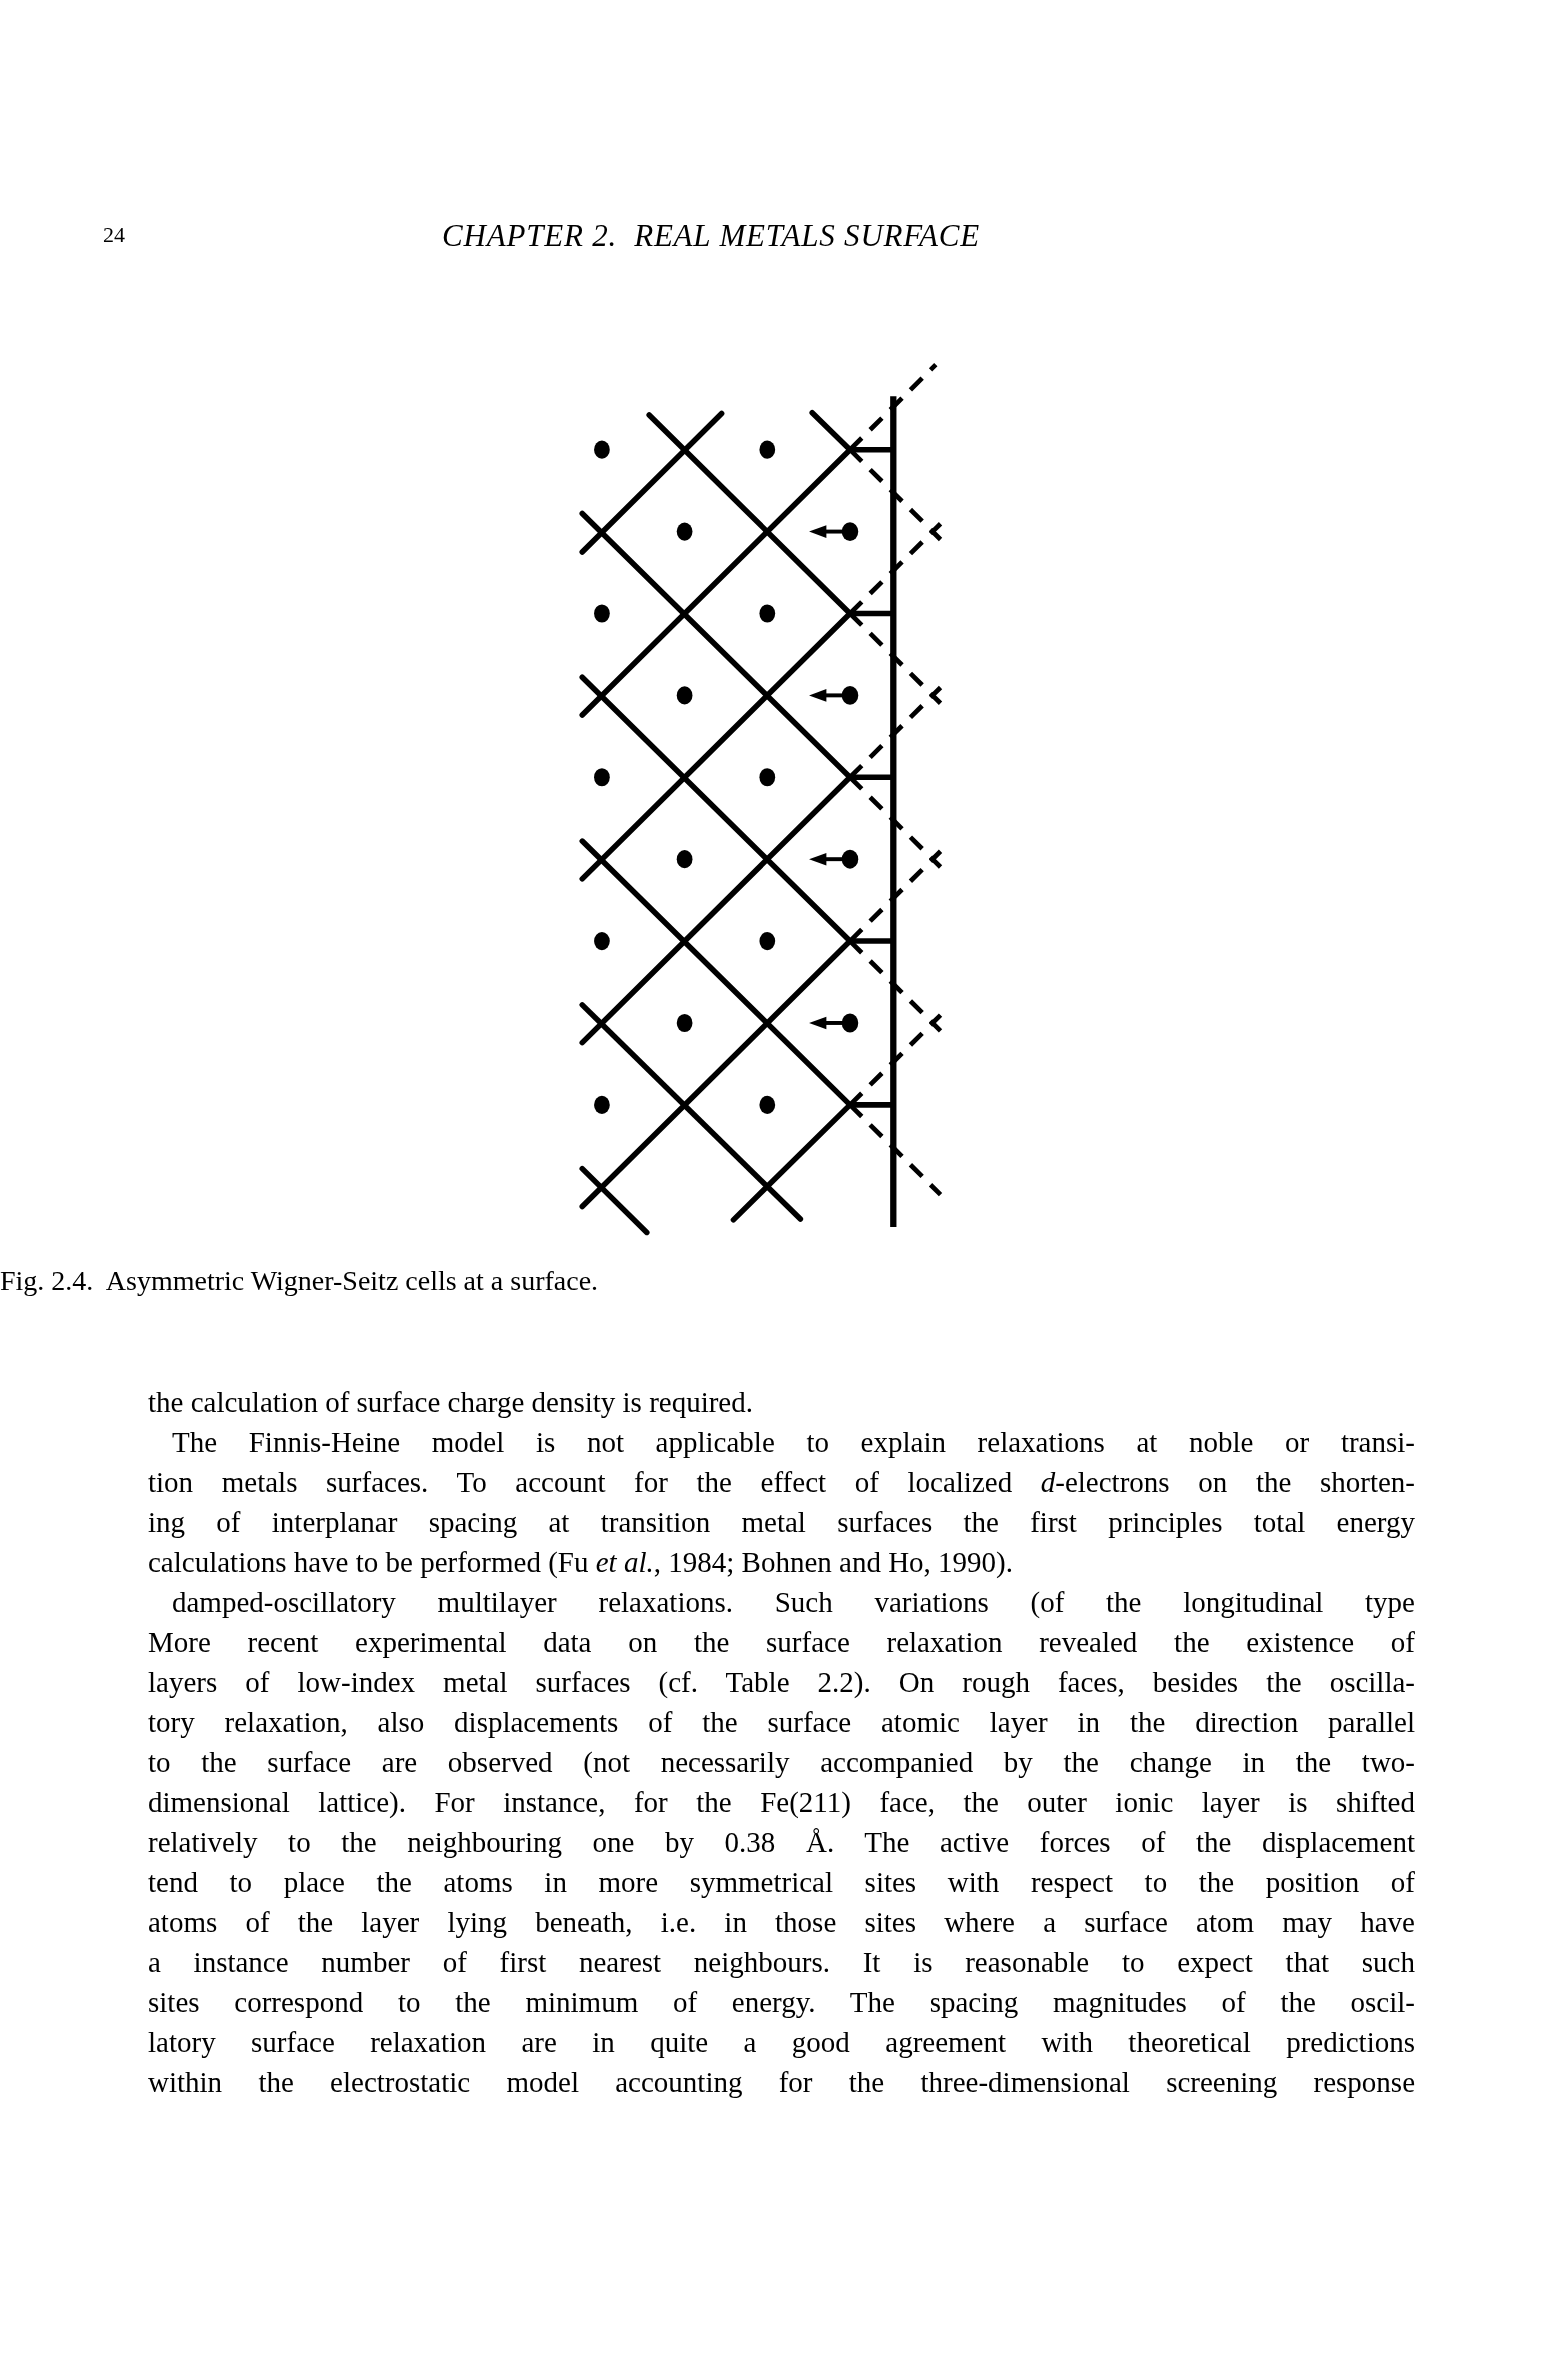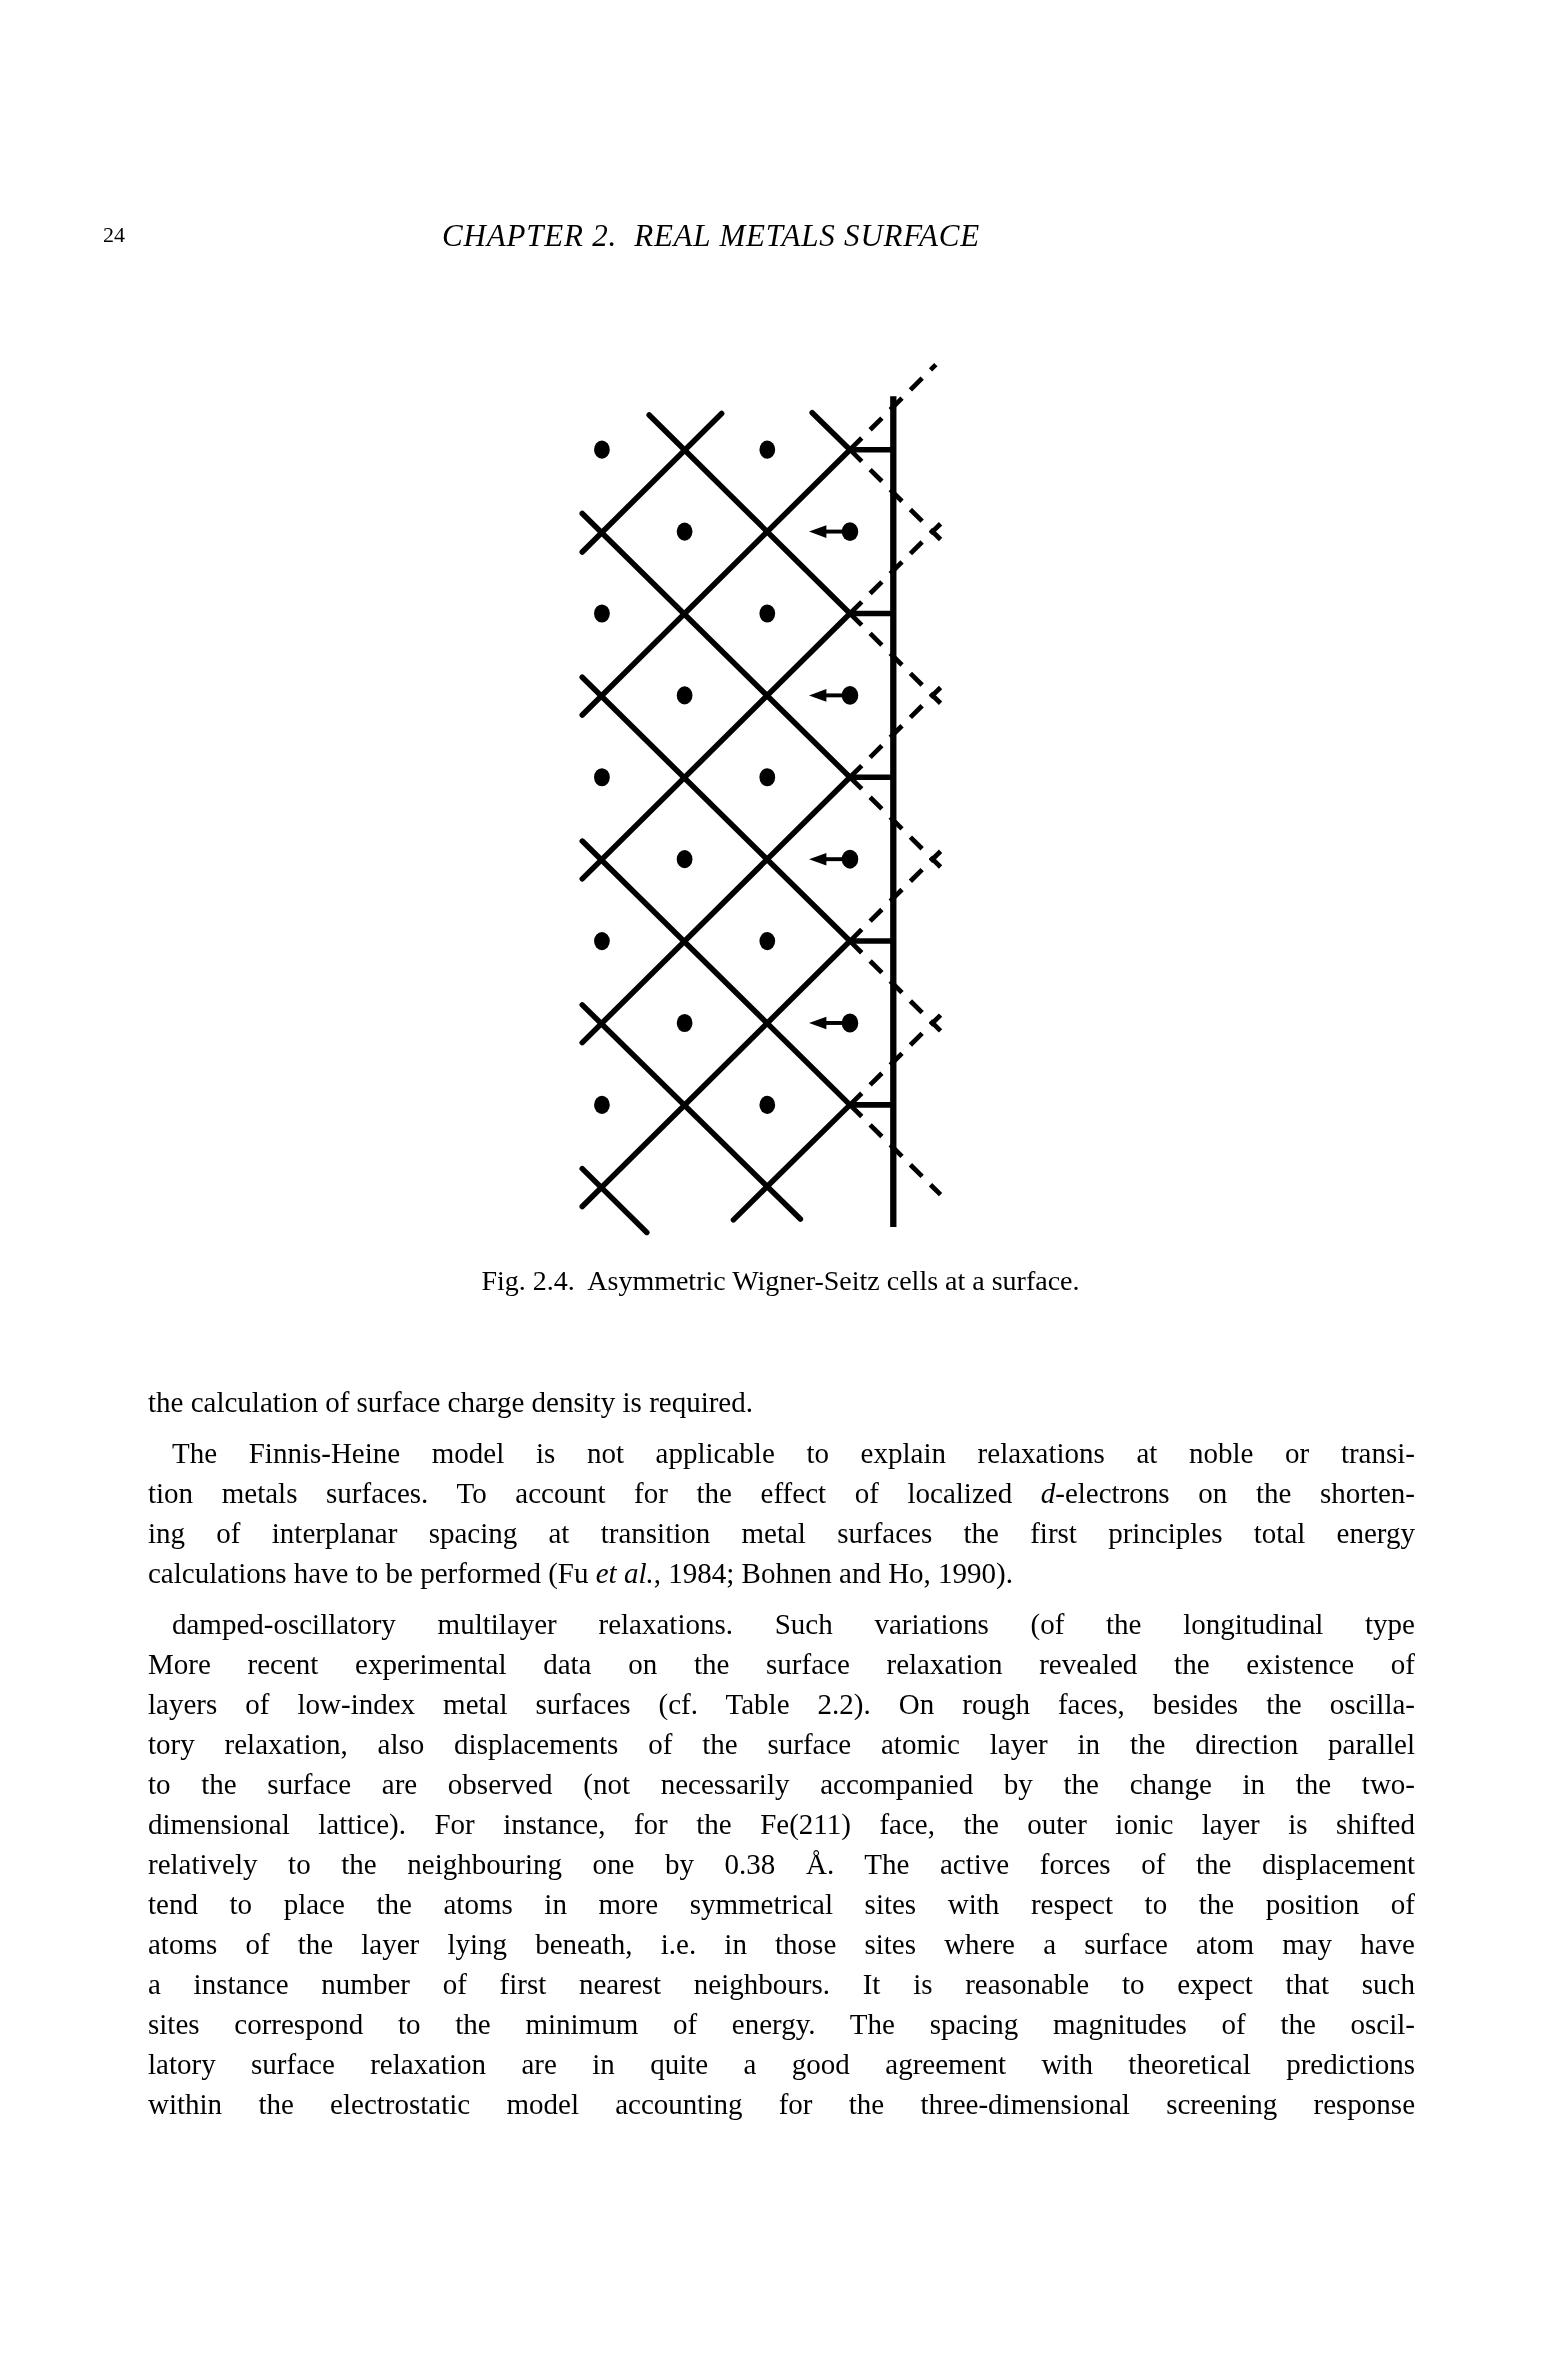--- a/index.html
+++ b/index.html
@@ -26,30 +26,30 @@
   }
   .figure-svg .sl { stroke:#000; stroke-width:7; fill:none; stroke-linecap:round; }
   .figure-svg .dl { stroke:#000; stroke-width:6; fill:none; stroke-dasharray:21 15; stroke-linecap:butt; }
   .figure-svg .tk { stroke:#000; stroke-width:7; fill:none; stroke-linecap:butt; }
   .figure-svg .vl { stroke:#000; stroke-width:8; fill:none; stroke-linecap:butt; }
   .figure-svg .dot { fill:#000; stroke:none; }
   .figure-svg .ah { fill:#000; stroke:none; }
   .figure-svg .as { stroke:#000; stroke-width:5; fill:none; }
   .figure-caption {
     position:absolute; left:0; top:1263px; width:1561px;
-    text-align:center; font-size:28px; line-height:35px;
+    text-align:left; font-size:28px; line-height:35px;
     white-space:pre;
   }
   .body-text {
     position:absolute; left:148px; top:1382px; width:1267px;
     font-size:29px; line-height:40px;
     text-align:left;
   }
   .para { margin:0; }
-  .para + .para { margin-top:11px; }
+  .para + .para { }
   .para.indent .tline:first-child { text-indent:24px; }
   .tline { width:100%; }
   .tline.jl { text-align:justify; text-align-last:justify; }
   .it { font-style:italic; }
 </style>
 </head>
 <body>
 
 <div class="page-number">24</div>
 

